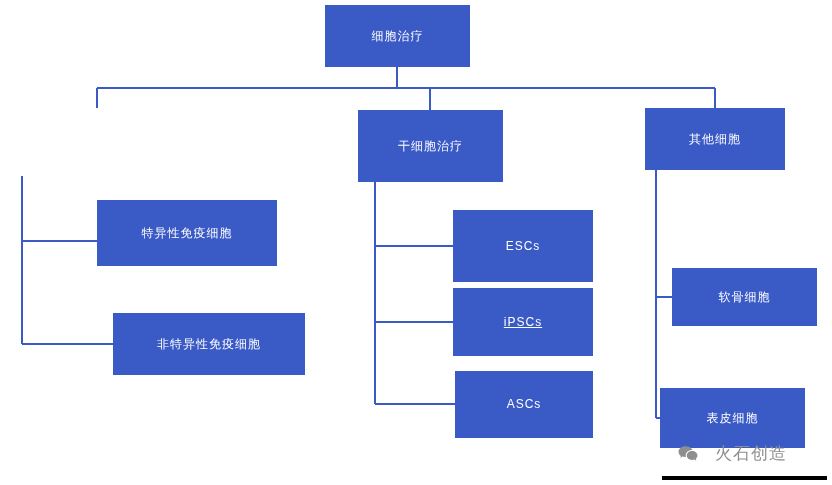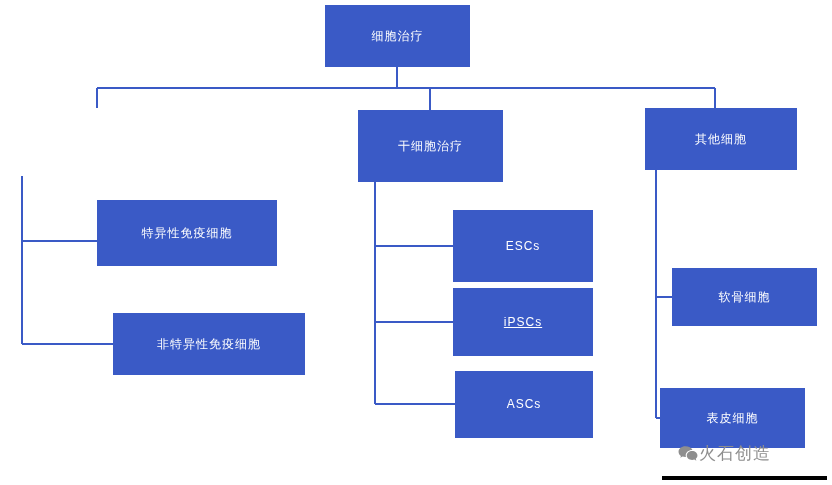--- a/index.html
+++ b/index.html
@@ -13,21 +13,21 @@
     background:var(--box-fill,#3a5ac6);
     color:var(--box-text,#ffffff);
     display:flex;align-items:center;justify-content:center;
     text-align:center;font-size:12px;letter-spacing:1px;
     line-height:1.2;
   }
   svg.lines{position:absolute;left:0;top:0;width:832px;height:485px;}
   svg.lines path{stroke:var(--line,#3a5ac6);stroke-width:2;fill:none;}
   .watermark{
     position:absolute;left:678px;top:442px;
-    display:flex;align-items:center;gap:1px;
+    display:flex;align-items:center;gap:17px;
     color:var(--watermark-text,#8e8e8e);font-size:17px;letter-spacing:1px;
   }
   .watermark svg{width:20px;height:18px;fill:var(--watermark-text,#8e8e8e);}
   .bottom-bar{
     position:absolute;left:662px;top:476px;width:165px;height:4px;
     background:var(--bottom-bar,#000000);
   }
 </style>
 </head>
 <body>
@@ -58,21 +58,21 @@
   <div class="node" style="left:453px;top:210px;width:140px;height:72px;">
     <span>ESCs</span>
   </div>
   <div class="node" style="left:453px;top:288px;width:140px;height:68px;text-decoration:underline;">
     <span>iPSCs</span>
   </div>
   <div class="node" style="left:455px;top:371px;width:138px;height:67px;">
     <span>ASCs</span>
   </div>
 
-  <div class="node" style="left:645px;top:108px;width:152px;height:62px;">
+  <div class="node" style="left:645px;top:108px;width:140px;height:62px;">
     <span>其他细胞</span>
   </div>
   <div class="node" style="left:672px;top:268px;width:145px;height:58px;">
     <span>软骨细胞</span>
   </div>
   <div class="node" style="left:660px;top:388px;width:145px;height:60px;">
     <span>表皮细胞</span>
   </div>
 
   <div class="watermark">

